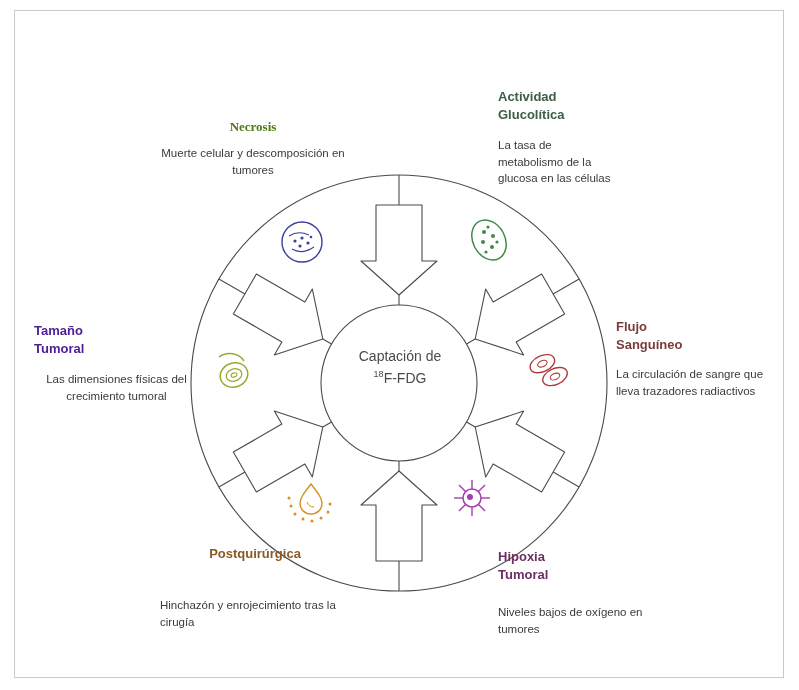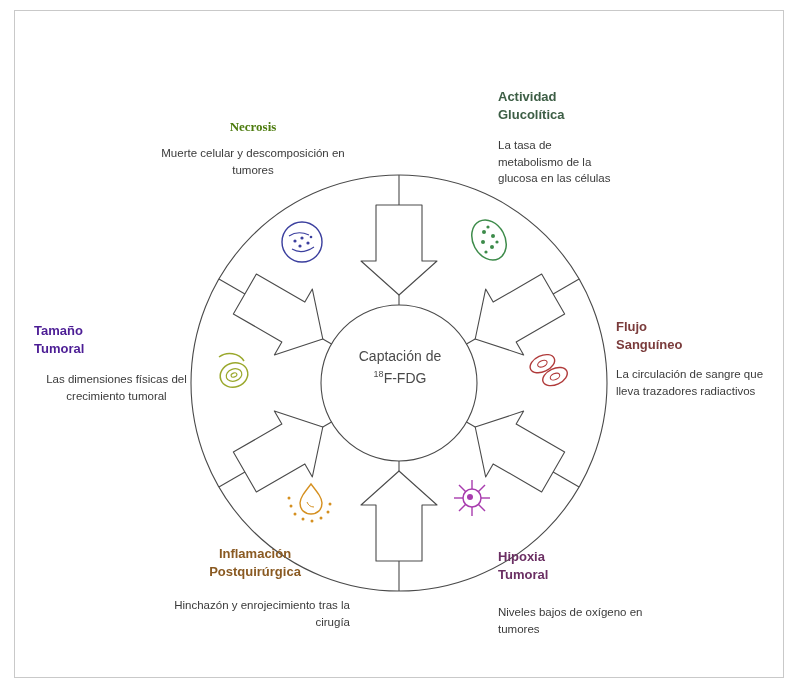--- a/index.html
+++ b/index.html
@@ -70,21 +70,21 @@
   .lbl-glucolitica  { left: 498px; top: 88px; width: 150px; text-align: left; color: #3d5e45; }
   .desc-glucolitica { left: 498px; top: 137px; width: 120px; text-align: left; }
 
   .lbl-flujo   { left: 616px; top: 318px; width: 160px; text-align: left; color: #7a3b3b; }
   .desc-flujo  { left: 616px; top: 366px; width: 150px; text-align: left; }
 
   .lbl-hipoxia  { left: 498px; top: 548px; width: 180px; text-align: left; color: #6b2f63; }
   .desc-hipoxia { left: 498px; top: 604px; width: 170px; text-align: left; }
 
   .lbl-inflamacion  { left: 150px; top: 545px; width: 210px; text-align: center; color: #8a5a22; }
-  .desc-inflamacion { left: 160px; top: 597px; width: 190px; text-align: right; }
+  .desc-inflamacion { left: 160px; top: 597px; width: 190px; text-align: left; }
 
   .lbl-tamano  { left: 34px; top: 322px; width: 150px; text-align: left; color: #4c1d95; }
   .desc-tamano { left: 34px; top: 371px; width: 165px; text-align: center; }
 
   .center-text {
     position: absolute;
     left: 320px;
     top: 345px;
     width: 160px;
     text-align: center;
@@ -237,21 +237,20 @@
   </div>
   <div class="desc desc-flujo">La circulación de sangre que lleva trazadores radiactivos</div>
 
   <div class="label lbl-hipoxia">
     <div>Hipoxia</div>
     <div>Tumoral</div>
   </div>
   <div class="desc desc-hipoxia">Niveles bajos de oxígeno en tumores</div>
 
   <div class="label lbl-inflamacion">
-    <div>Inflamación</div>
     <div>Postquirúrgica</div>
   </div>
   <div class="desc desc-inflamacion">Hinchazón y enrojecimiento tras la cirugía</div>
 
   <div class="label lbl-tamano">
     <div>Tamaño</div>
     <div>Tumoral</div>
   </div>
   <div class="desc desc-tamano">Las dimensiones físicas del crecimiento tumoral</div>
 

